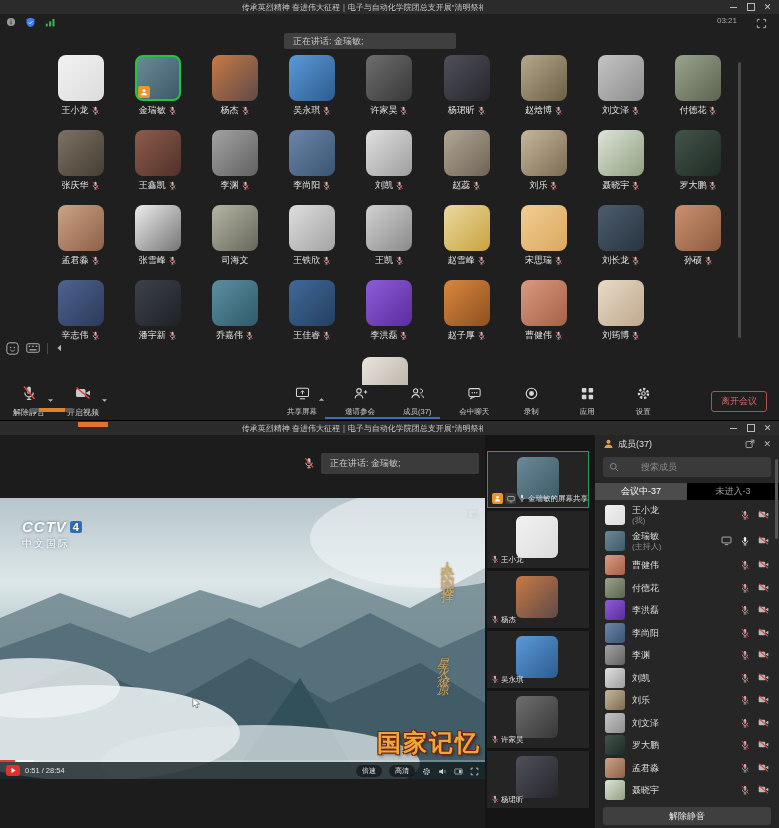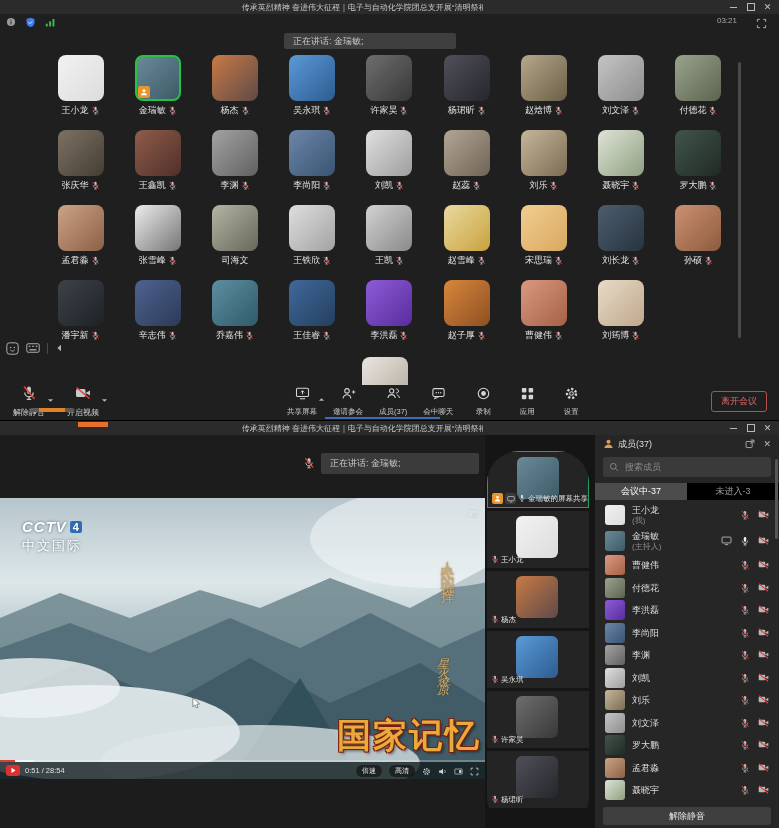--- a/index.html
+++ b/index.html
@@ -35,21 +35,21 @@
   #partial-row{position:absolute;left:362px;top:357px;width:46px;height:28px;overflow:hidden;}
   #emoji-bar{position:absolute;left:6px;top:341px;display:flex;align-items:center;gap:7px;}
   .ebtn{display:flex;align-items:center;justify-content:center;color:#b5b5b5;}
   .ediv{width:1px;height:11px;background:#4a4a4a;}
   #left-controls{position:absolute;left:6px;top:385px;display:flex;gap:8px;}
   .ctl{display:flex;flex-direction:column;align-items:center;width:46px;position:relative;}
   .ctl .lbl{font-size:8px;color:#d2d2d2;margin-top:2px;white-space:nowrap;}
   .ctl .caret{position:absolute;right:-2px;top:5px;}
   #orange-bar{position:absolute;left:30px;top:408px;width:44px;height:4px;background:#5a5a5a;border-radius:2px;overflow:hidden;}
   #orange-bar .fill{position:absolute;left:9px;width:26px;top:0;bottom:0;background:#e0822a;}
-  #toolbar-items{position:absolute;left:287px;top:386px;display:flex;gap:16px;}
+  #toolbar-items{position:absolute;left:287px;top:386px;display:flex;gap:28px;}
   .titem{display:flex;flex-direction:column;align-items:center;min-width:28px;position:relative;}
   .titem .lbl{font-size:7.5px;color:#c9c9c9;margin-top:2px;white-space:nowrap;}
   .titem .caret{position:absolute;right:-8px;top:3px;}
   #blue-underline{position:absolute;left:325px;top:417px;width:115px;height:2px;background:#3a6fb5;}
   #leave-btn{position:absolute;right:12px;top:391px;border:1px solid #b84d4d;color:#d96b6b;
     font-size:9px;padding:3px 9px;border-radius:3px;background:transparent;}
   #grid-scroll{position:absolute;left:738px;top:62px;width:3px;height:276px;background:#4a4a4a;border-radius:2px;}
   
   #win-share{position:absolute;left:0;top:420px;width:779px;height:408px;background:#1c1c1c;border-top:1px solid #000;}
   #orange-badge{position:absolute;left:78px;top:1px;width:30px;height:5px;background:#e8702a;}
@@ -57,55 +57,55 @@
   #speak-banner-share{margin-left:6px;width:158px;height:21px;background:#3b3b3b;border-radius:2px;
     font-size:9px;color:#c9c9c9;display:flex;align-items:center;padding-left:9px;box-sizing:border-box;}
   
   #video{position:absolute;left:0;top:77px;width:485px;height:281px;overflow:hidden;
     background:linear-gradient(180deg,#b6c5cc 0%,#dde7e9 30%,#aebfc4 55%,#7e99a0 100%);}
   #video svg.scene{position:absolute;left:0;top:0;}
   #cctv-logo{position:absolute;left:22px;top:20px;color:#fff;text-shadow:0 0 3px rgba(40,70,90,.8);}
   #cctv-logo .row1{display:flex;align-items:center;gap:3px;}
   #cctv-main{font-size:15px;font-weight:bold;font-style:italic;letter-spacing:1px;}
   #cctv-num{font-size:11px;font-weight:bold;background:#2f6fb8;border-radius:2px;padding:0 3px;}
-  #cctv-sub{font-size:13px;letter-spacing:2px;margin-top:2px;}
+  #cctv-sub{font-size:10px;letter-spacing:2px;margin-top:2px;}
   .vtext{position:absolute;writing-mode:vertical-rl;font-family:"DejaVu Serif",serif;color:#cfa96b;
     text-shadow:0 0 2px rgba(60,40,10,.6);}
   #vtext1{right:28px;top:52px;font-size:14px;letter-spacing:7px;}
   #vtext2{right:34px;top:150px;font-size:12px;letter-spacing:9px;font-style:italic;}
   #vtitle{position:absolute;right:4px;bottom:20px;font-family:"DejaVu Serif",serif;font-weight:bold;
-    font-size:34px;color:#e8aa3c;letter-spacing:2px;
+    font-size:24px;color:#e8aa3c;letter-spacing:2px;
     text-shadow:1px 1px 0 #7a1f10,-1px -1px 0 #7a1f10,1px -1px 0 #7a1f10,-1px 1px 0 #7a1f10,2px 2px 3px rgba(0,0,0,.5);}
   #pip-icon{position:absolute;right:7px;top:7px;opacity:.7;}
   #cursor{position:absolute;left:190px;top:198px;}
   #player{position:absolute;left:0;bottom:0;right:0;height:17px;background:rgba(16,26,28,.78);
     display:flex;align-items:center;padding:0 6px;box-sizing:border-box;}
   #progress{position:absolute;left:0;top:-2px;right:0;height:2px;background:rgba(255,255,255,.25);}
   #prog-buffer{position:absolute;left:0;top:0;height:2px;width:7%;background:rgba(255,255,255,.6);}
   #prog-played{position:absolute;left:0;top:0;height:2px;width:3%;background:#e03c2f;}
   #ptime{font-size:7.5px;color:#e0e0e0;margin-left:5px;flex:0 0 auto;}
   #pright{margin-left:auto;display:flex;align-items:center;gap:7px;}
   .pill{font-size:7px;color:#ececec;background:rgba(0,0,0,.45);border-radius:7px;padding:1px 6px;}
   
-  #thumbs{position:absolute;left:487px;top:30px;width:102px;height:378px;overflow:hidden;border-radius:32px;}
+  #thumbs{position:absolute;left:487px;top:30px;width:102px;height:378px;overflow:hidden;}
   .thumb{position:relative;width:102px;height:57px;background:#242424;margin-bottom:3px;box-sizing:border-box;}
   .thumb.sharing{border:1.5px solid #23a15a;}
   .thumb .tav{position:absolute;left:29px;top:5px;width:42px;height:42px;border-radius:6px;}
   .thumb .tlabel{position:absolute;left:4px;bottom:3px;display:flex;align-items:center;gap:2px;
     font-size:7.5px;color:#e0e0e0;white-space:nowrap;}
   .obadge{width:11px;height:11px;border-radius:2px;background:#e8952f;display:flex;align-items:center;justify-content:center;}
   .dbadge{width:11px;height:11px;border-radius:2px;background:#3a3a3a;display:flex;align-items:center;justify-content:center;}
   
   #mpanel{position:absolute;left:595px;top:14px;right:0;bottom:0;background:#262626;}
   #mp-head{position:absolute;left:0;right:0;top:0;height:18px;display:flex;align-items:center;padding:0 8px;}
   #mp-title{font-size:9px;color:#dedede;margin-left:4px;}
   #mp-hicons{margin-left:auto;display:flex;gap:8px;align-items:center;}
   #mp-search{position:absolute;left:8px;right:8px;top:22px;height:20px;background:#3a3a3a;border-radius:3px;
     display:flex;align-items:center;padding:0 6px;}
-  #mp-search input{background:transparent;border:none;outline:none;color:#c9c9c9;font-size:9px;width:100%;margin-left:4px;
+  #mp-search input{background:transparent;border:none;outline:none;color:#c9c9c9;font-size:9px;width:100%;margin-left:20px;
     font-family:Liberation Sans, sans-serif;}
   #mp-search input::placeholder{color:#8a8a8a;}
   #mp-tabs{position:absolute;left:0;right:0;top:48px;height:17px;display:flex;}
   .mtab{flex:1;display:flex;align-items:center;justify-content:center;font-size:9px;color:#9a9a9a;background:#000000;}
   .mtab.active{background:#4c4c4c;color:#fff;}
   #mp-list{position:absolute;left:0;right:0;top:67px;bottom:27px;overflow:hidden;}
   .mrow{display:flex;align-items:center;padding:0 10px;position:relative;}
   .mrow .mav{width:20px;height:20px;border-radius:3px;flex:0 0 auto;}
   .mrow .mtxt{margin-left:7px;line-height:1.15;}
   .mrow .mname{font-size:9px;color:#dedede;}
@@ -595,41 +595,41 @@
               <svg width="9" height="9" viewBox="0 0 16 16">
                 <rect x="6.1" y="1.5" width="3.8" height="7.5" rx="1.9" fill="#c9c9c9"></rect>
   <path d="M3.8 7.5c0 2.6 1.9 4.3 4.2 4.3s4.2-1.7 4.2-4.3" fill="none" stroke="#c9c9c9" stroke-width="1.2"></path>
   <path d="M8 11.8v2.4M5.8 14.4h4.4" stroke="#c9c9c9" stroke-width="1.2"></path>
   <path d="M3 1.5L13.5 14" stroke="#e0443e" stroke-width="1.6"></path>
               </svg>
             </span>
       </div>
     </div>
         <div class="tile">
+      <div class="avatar" style="background:linear-gradient(135deg,#4d6390,#2c3a58)">
+        
+      </div>
+      <div class="pname">
+        <span>辛志伟</span>
+        <span class="mic">
+              <svg width="9" height="9" viewBox="0 0 16 16">
+                <rect x="6.1" y="1.5" width="3.8" height="7.5" rx="1.9" fill="#c9c9c9"></rect>
+  <path d="M3.8 7.5c0 2.6 1.9 4.3 4.2 4.3s4.2-1.7 4.2-4.3" fill="none" stroke="#c9c9c9" stroke-width="1.2"></path>
+  <path d="M8 11.8v2.4M5.8 14.4h4.4" stroke="#c9c9c9" stroke-width="1.2"></path>
+  <path d="M3 1.5L13.5 14" stroke="#e0443e" stroke-width="1.6"></path>
+              </svg>
+            </span>
+      </div>
+    </div>
+        <div class="tile">
       <div class="avatar" style="background:linear-gradient(135deg,#3d424a,#1e2227)">
         
       </div>
       <div class="pname">
         <span>潘宇新</span>
-        <span class="mic">
-              <svg width="9" height="9" viewBox="0 0 16 16">
-                <rect x="6.1" y="1.5" width="3.8" height="7.5" rx="1.9" fill="#c9c9c9"></rect>
-  <path d="M3.8 7.5c0 2.6 1.9 4.3 4.2 4.3s4.2-1.7 4.2-4.3" fill="none" stroke="#c9c9c9" stroke-width="1.2"></path>
-  <path d="M8 11.8v2.4M5.8 14.4h4.4" stroke="#c9c9c9" stroke-width="1.2"></path>
-  <path d="M3 1.5L13.5 14" stroke="#e0443e" stroke-width="1.6"></path>
-              </svg>
-            </span>
-      </div>
-    </div>
-        <div class="tile">
-      <div class="avatar" style="background:linear-gradient(135deg,#4d6390,#2c3a58)">
-        
-      </div>
-      <div class="pname">
-        <span>辛志伟</span>
         <span class="mic">
               <svg width="9" height="9" viewBox="0 0 16 16">
                 <rect x="6.1" y="1.5" width="3.8" height="7.5" rx="1.9" fill="#c9c9c9"></rect>
   <path d="M3.8 7.5c0 2.6 1.9 4.3 4.2 4.3s4.2-1.7 4.2-4.3" fill="none" stroke="#c9c9c9" stroke-width="1.2"></path>
   <path d="M8 11.8v2.4M5.8 14.4h4.4" stroke="#c9c9c9" stroke-width="1.2"></path>
   <path d="M3 1.5L13.5 14" stroke="#e0443e" stroke-width="1.6"></path>
               </svg>
             </span>
       </div>
     </div>

